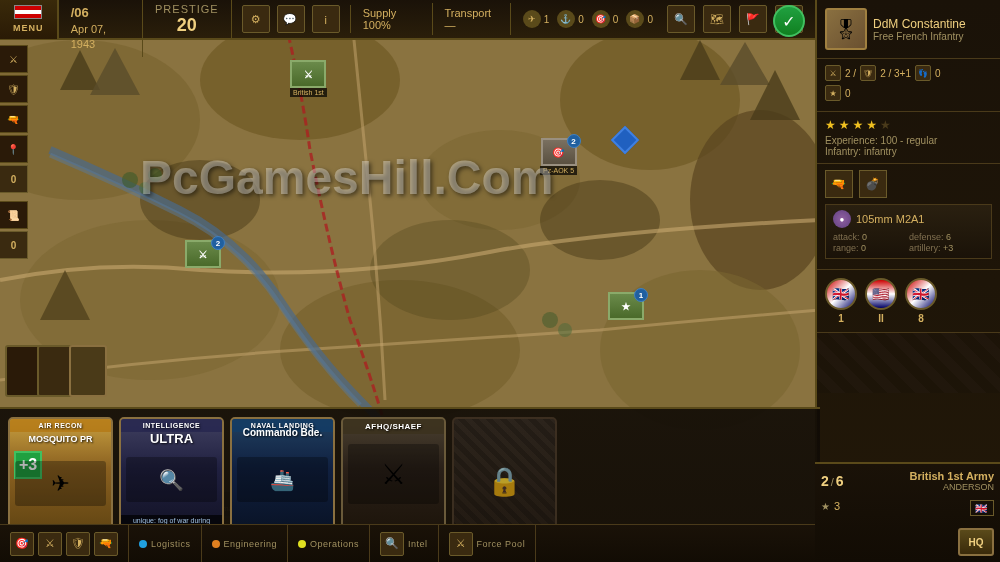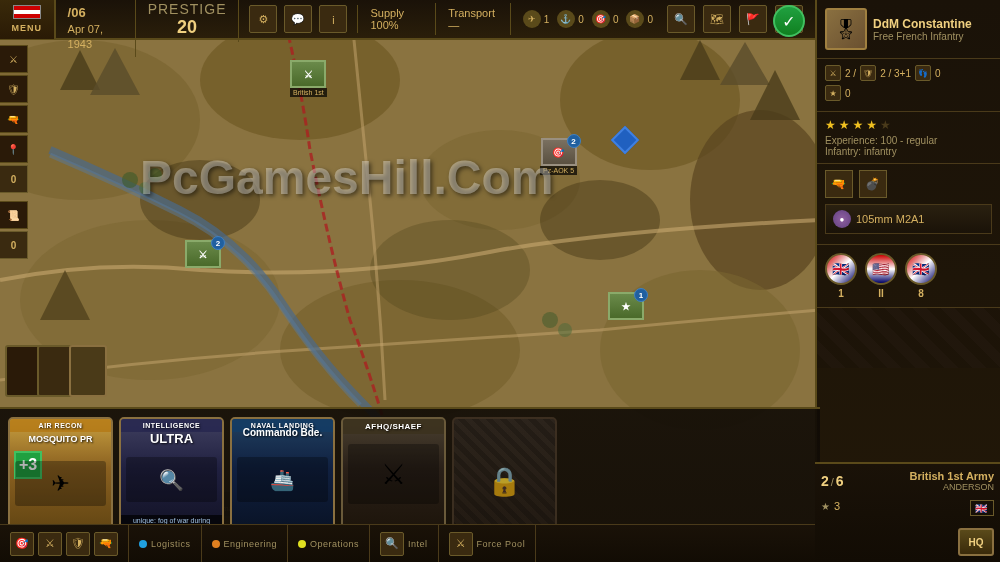--- a/index.html
+++ b/index.html
@@ -85,21 +85,21 @@
 
     #prestige-area {
       padding: 4px 12px;
       border-right: 1px solid #5a4a1a;
       display: flex;
       flex-direction: column;
       align-items: center;
     }
     #prestige-area .prestige-label {
       color: #a09060;
-      font-size: 14px;
+      font-size: 11px;
       letter-spacing: 1px;
     }
     #prestige-area .prestige-value {
       color: #f0d080;
       font-size: 18px;
       font-weight: bold;
     }
 
     #supply-area {
       padding: 4px 12px;
@@ -170,21 +170,21 @@
       align-items: center;
       justify-content: center;
       font-size: 20px;
     }
     #unit-name-block {
       flex: 1;
     }
     #unit-name {
       color: #f0d080;
       font-size: 12px;
-      font-weight: bold;
+      font-weight: normal;
     }
     #unit-type {
       color: #a09060;
       font-size: 10px;
     }
 
     #unit-stats {
       padding: 6px 8px;
       border-bottom: 1px solid #4a3a1a;
     }
@@ -841,20 +841,38 @@
   <div id="weapon-section">
     <div class="weapon-icon-row">
       <div class="weapon-icon">🔫</div>
       <div class="weapon-icon">💣</div>
     </div>
     <div class="weapon-item">
       <div class="weapon-header">
         <div class="weapon-badge">●</div>
         <span class="weapon-name">105mm M2A1</span>
       </div>
+      <div class="weapon-stats-grid">
+        <div class="ws-item">
+          <span class="ws-label">attack:</span>
+          <span>0</span>
+        </div>
+        <div class="ws-item">
+          <span class="ws-label">defense:</span>
+          <span>6</span>
+        </div>
+        <div class="ws-item">
+          <span class="ws-label">range:</span>
+          <span>0</span>
+        </div>
+        <div class="ws-item">
+          <span class="ws-label">artillery:</span>
+          <span>+3</span>
+        </div>
+      </div>
     </div>
   </div>
 
   <div id="nation-flags">
     <div class="nation-badge">
       <div class="flag-circle flag-uk">🇬🇧</div>
       <span class="flag-num">1</span>
     </div>
     <div class="nation-badge">
       <div class="flag-circle flag-us">🇺🇸</div>

